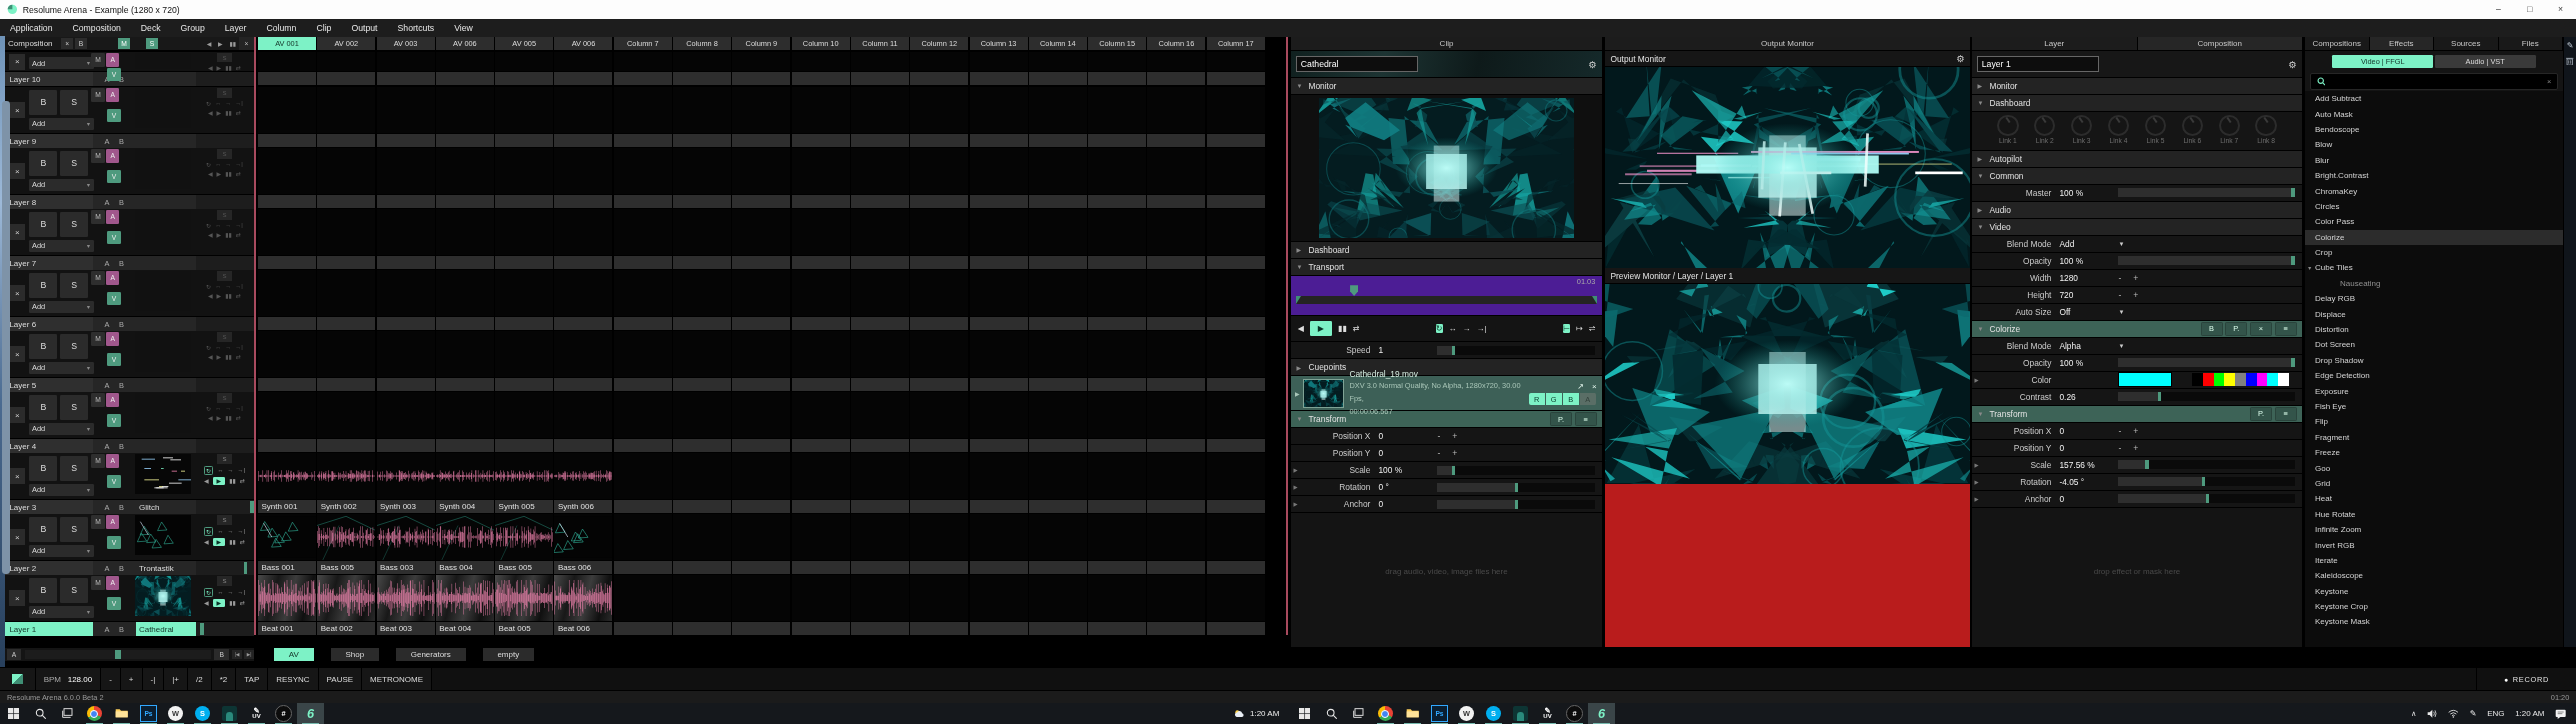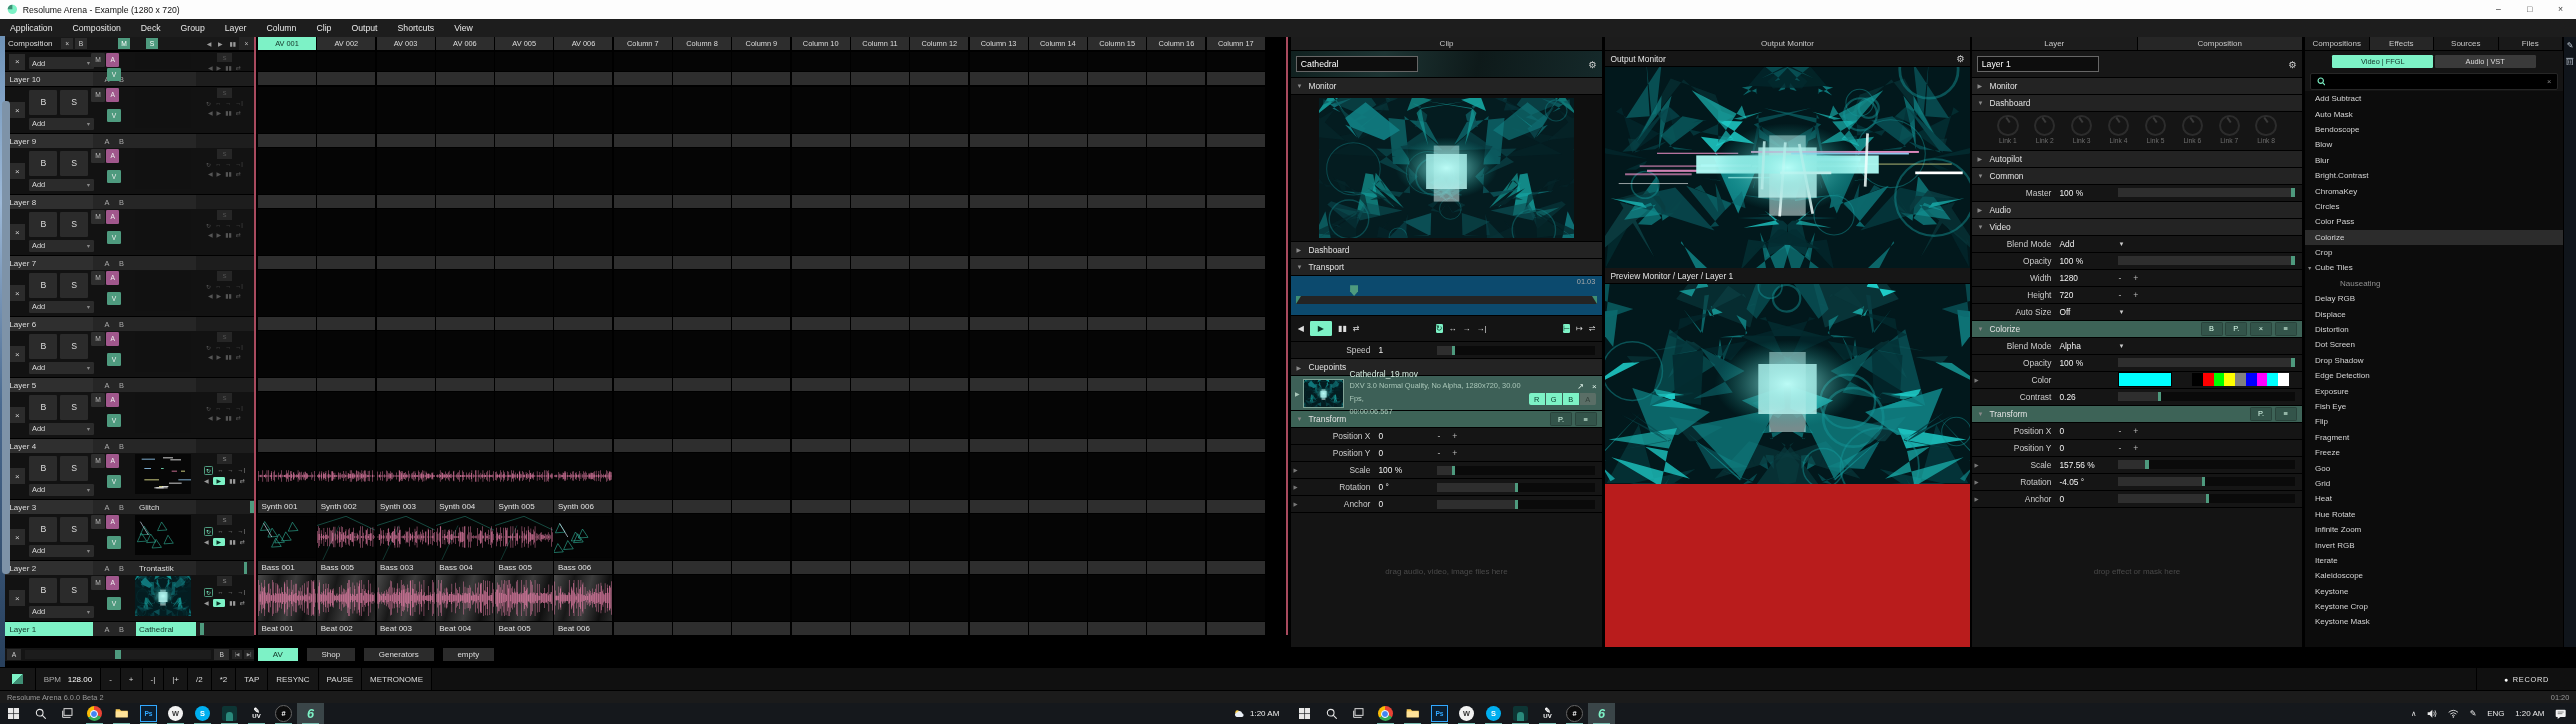--- a/index.html
+++ b/index.html
@@ -65,21 +65,21 @@
   .gcell .strip{position:absolute;left:0;right:0;bottom:0;height:13.4px;background:#2e2e2e;border-top:0.7px solid #000;
      font-size:8px;color:#e0e0e0;line-height:13.4px;padding-left:3.4px;white-space:nowrap;overflow:hidden;}
   .gcell .art{position:absolute;left:0;right:0;top:0;bottom:14px;background:#050505;overflow:hidden;}
   .gcell.beat .art{background:linear-gradient(105deg,#4a4a4a,#181818 30%,#3c3c3c 55%,#101010 80%,#2a2a2a);}
   
   #xfrow{left:5.4px;top:648px;width:249px;height:13.4px;display:flex;align-items:center;background:#141414;}
   #xfrow .xab{width:14.8px;height:10.7px;background:#2b2b2b;color:#ccc;font-size:6.7px;display:flex;align-items:center;justify-content:center;margin:0 1.3px;}
   #xftrack{flex:1;height:9.4px;background:#1c1c1c;position:relative;margin:0 2px;}
   #xftrack .hnd{position:absolute;left:calc(50% - 3.4px);top:0;bottom:0;width:6.7px;background:#4e9a7e;}
   #xfrow .nav{width:10.7px;height:9.4px;background:#242424;color:#999;font-size:4.7px;display:flex;align-items:center;justify-content:center;margin-left:1.3px;}
-  #decktabs{left:258px;top:648px;width:1026px;height:13.4px;display:flex;gap:9px;}
+  #decktabs{left:274px;top:648px;width:1026px;height:13.4px;display:flex;gap:17px;}
   .dtab{background:#2b2b2b;color:#ddd;font-size:8px;display:flex;align-items:center;justify-content:center;padding:0 14.8px;}
   .dtab.active{background:#7df2c6;color:#143428;}
   
   #toolbar{left:0;top:667px;width:2576px;height:22px;background:#101010;border-top:1.3px solid #000;display:flex;align-items:stretch;}
   .tbseg{border-right:0.7px solid #000;display:flex;align-items:center;padding:0 8px;font-size:8px;color:#ddd;background:#161616;}
   #bpmicon{width:10.7px;height:10.7px;background:linear-gradient(135deg,#7df2c6 50%,#3f8f75 50%);margin:auto 4px;}
   #record{margin-left:auto;display:flex;align-items:center;gap:4px;padding:0 27px;font-size:7.4px;color:#e5e5e5;letter-spacing:0.7px;border-left:0.7px solid #000;}
   #record .dot{color:#fff;font-size:6.7px;}
   #statusbar{left:0;top:690px;width:2576px;height:13.4px;background:#1b1b1b;display:flex;align-items:center;font-size:7.4px;color:#999;border-top:0.7px solid #000;}
   #statusbar .l{padding-left:7px;}
@@ -105,21 +105,21 @@
   .stepbtn{color:#bbb;font-size:8.7px;}
   .ddarr{color:#ccc;font-size:6px;}
   .slider{flex:1;height:9.4px;background:#0a0a0a;position:relative;}
   .slider .fill{position:absolute;left:0;top:0;bottom:0;background:#2e2e2e;}
   .slider .hnd{position:absolute;top:0;bottom:0;width:3.4px;background:#4e9a7e;}
   .hint{position:absolute;left:0;right:0;text-align:center;color:#4a4a4a;font-size:8px;}
   
   #clip-panel{left:1291px;width:311px;}
   #clip-mon{height:146px;background:#0f0f0f;border-bottom:0.7px solid #000;display:flex;align-items:center;justify-content:center;}
   #clip-mon .img{width:255px;height:140px;background:#000;}
-  #timeline{height:39px;border-bottom:0.7px solid #000;background:#0c4a6e;position:relative;}
+  #timeline{height:39px;border-bottom:0.7px solid #000;background:#4c1d95;position:relative;}
   #timeline .pos{position:absolute;right:6.7px;top:1.3px;font-size:7.4px;color:#aaa;}
   #tltrack{position:absolute;left:5.4px;right:5.4px;top:20px;height:8px;background:#242424;}
   #tltrack .inpt{position:absolute;left:0;top:0;border-top:8px solid #3f8f75;border-right:5.4px solid transparent;}
   #tltrack .outpt{position:absolute;right:0;top:0;border-top:8px solid #3f8f75;border-left:5.4px solid transparent;}
   #tlmark{position:absolute;left:19%;top:9.4px;width:8px;height:10.7px;background:#4e9a7e;clip-path:polygon(0 0,100% 0,100% 55%,50% 100%,0 55%);}
   #transbtns{height:25.5px;display:flex;align-items:center;padding:0 6.7px;border-bottom:0.7px solid #000;gap:6px;font-size:8px;color:#ddd;}
   #transbtns .big{padding:2.7px 8px;}
   #transbtns .on{background:#7df2c6;color:#093326;border-radius:1.3px;}
   #transbtns .sp{flex:1;}
   #filerow{height:34px;background:#3d6057;display:flex;align-items:center;padding:0 4px;border-bottom:0.7px solid #000;}

